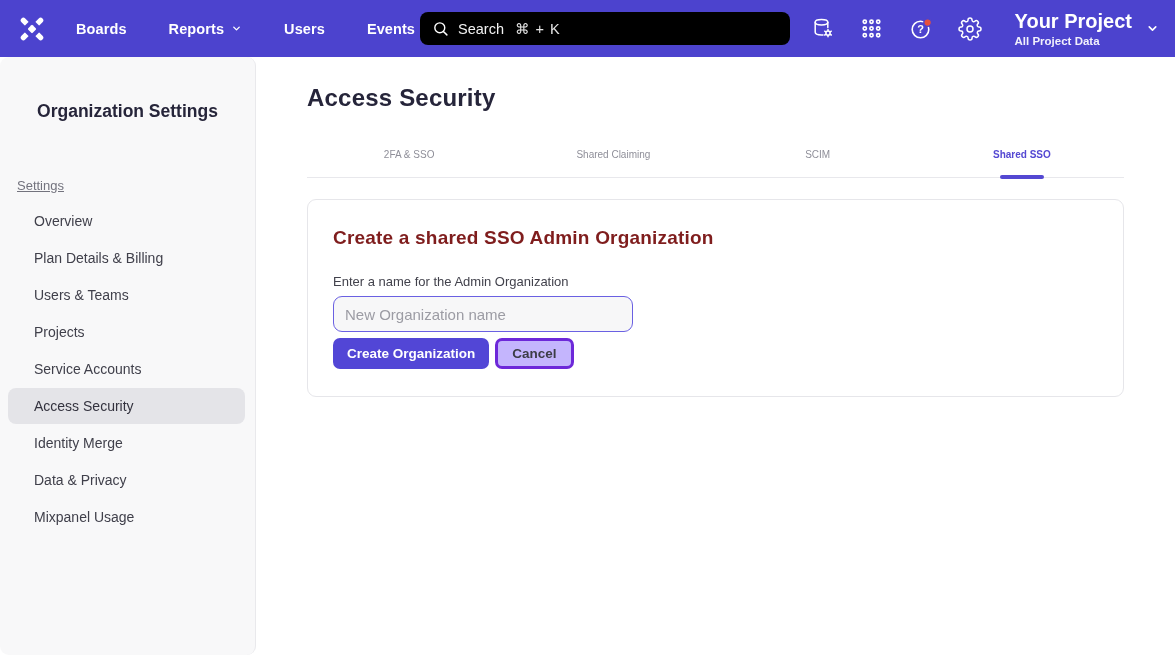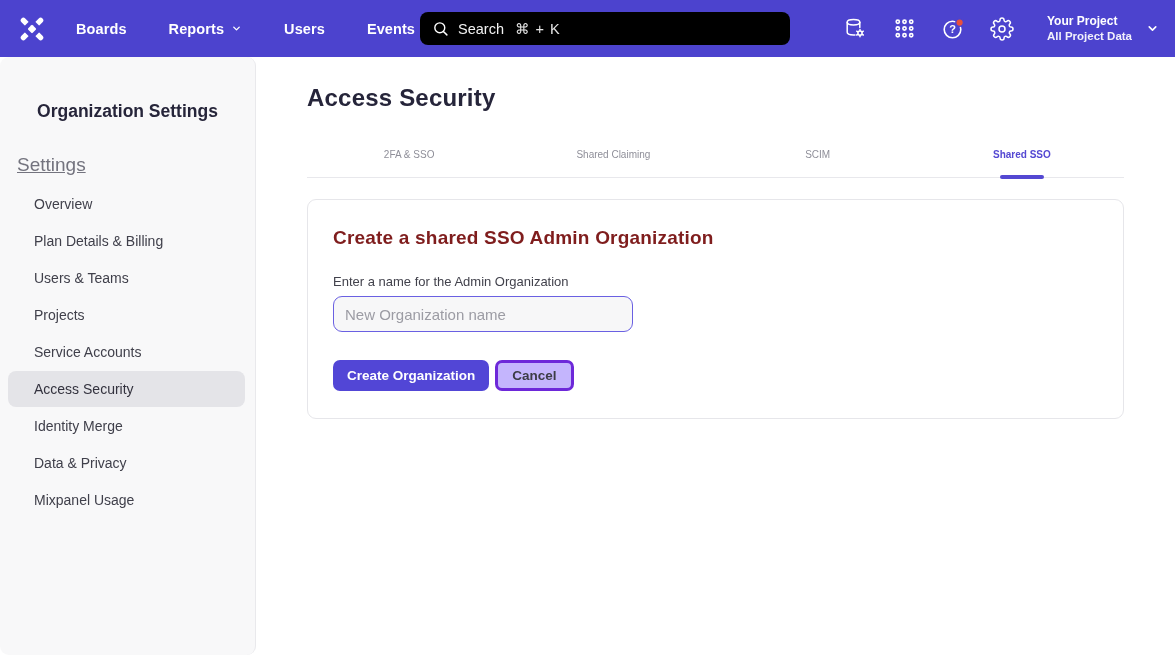--- a/index.html
+++ b/index.html
@@ -38,42 +38,42 @@
     cursor:text;
   }
   .search-shortcut { opacity:.95; margin-left:2px; letter-spacing:1px; }
   .top-right {
     position:absolute; right:16px; top:0; height:57px;
     display:flex; align-items:center; gap:25px;
   }
   .top-icon { width:24px; height:24px; position:relative; cursor:pointer; display:flex; align-items:center; justify-content:center; }
   .project-switcher { display:flex; align-items:center; gap:14px; margin-left:8px; cursor:pointer; }
   .project-lines { display:flex; flex-direction:column; line-height:1.25; }
-  .project-name { font-size:12px; font-weight:700; }
+  .project-name { font-size:20px; font-weight:700; }
   .project-scope { font-size:11.5px; font-weight:700; color:rgba(255,255,255,.92); }
 
   
   .shell { flex:1; display:flex; min-height:0; }
 
   
   .sidebar {
     width:256px; flex:0 0 256px;
     background:#f8f8f9;
     border-right:1px solid #e9e9ec;
     padding-top:44px;
     border-radius:9px;
   }
   .sidebar-title {
     text-align:center;
     font-size:17.5px; font-weight:700;
     color:#26253a;
   }
   .sidebar-group-label {
-    margin:32px 0 10px 17px;
-    font-size:19px; color:#73737e;text-decoration:underline;
+    margin:56px 0 10px 17px;
+    font-size:13px; color:#73737e;text-decoration:underline;
   }
   .side-item {
     height:36px; margin:1px 10px 1px 8px;
     display:flex; align-items:center;
     padding-left:26px;
     font-size:14px; color:#40404b;
     border-radius:8px;
     cursor:pointer;
     text-align:right;
   }
@@ -117,21 +117,21 @@
     width:300px; height:36px;
     border:1.5px solid #6a60e2;
     border-radius:9px;
     background:#f7f7f8;
     padding:8px 11px;
     font-size:15px; color:#33333d;
     font-family:"Liberation Sans", sans-serif;
     outline:none;
   }
   .org-input::placeholder { color:#9c9ca4; }
-  .btn-row { margin-top:28px; display:flex; align-items:center; }
+  .btn-row { margin-top:6px; display:flex; align-items:center; }
   .btn {
     height:31px; border-radius:7px;
     font-size:13.5px; font-weight:700;
     font-family:"Liberation Sans", sans-serif;
     display:inline-flex; align-items:center;
     padding:0 14px; cursor:pointer;
   }
   .btn-primary { background:#5246d6; color:#ffffff; border:none; }
   .btn-secondary {
     margin-left:6px;

